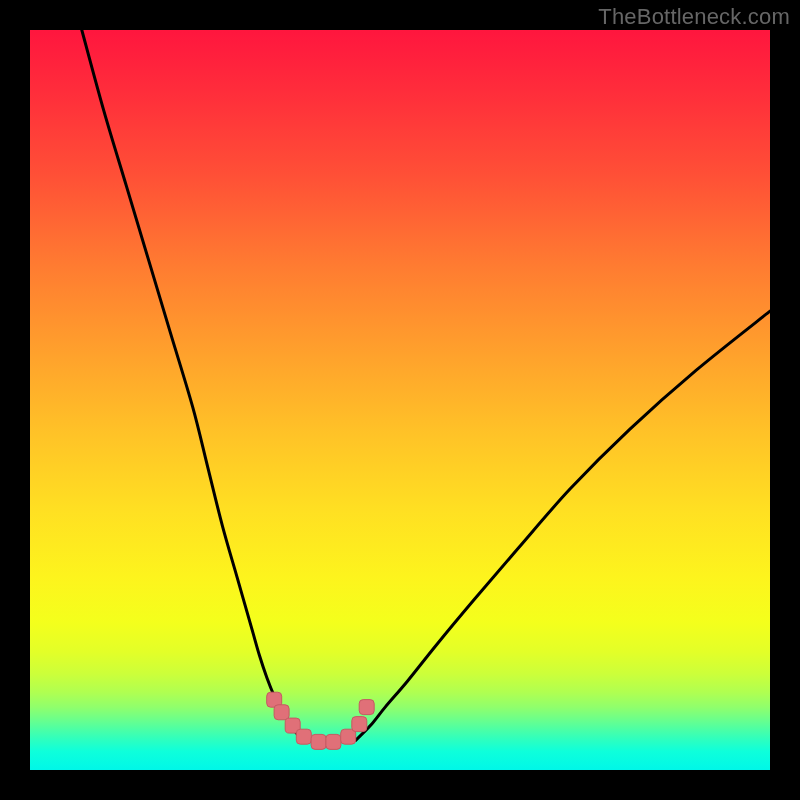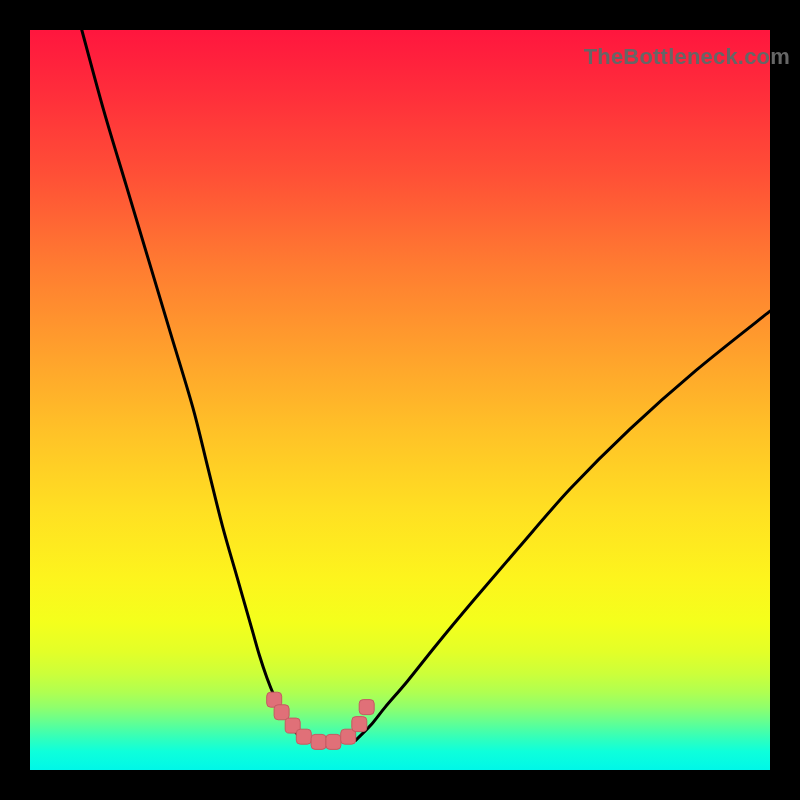--- a/index.html
+++ b/index.html
@@ -54,23 +54,22 @@
       #0effdb 97.5%,
       #00f7e8 100%
     );
   }
   .watermark {
     position: absolute;
     top: 4px;
     right: 10px;
     color: #666;
     font-size: 22px;
-    font-weight: 700;
+    font-weight: 400;
     letter-spacing: 0.2px;
-    margin-top: 40px;
   }
   svg.curves {
     position: absolute;
     left: 0;
     top: 0;
     width: 100%;
     height: 100%;
   }
 </style>
 </head>

